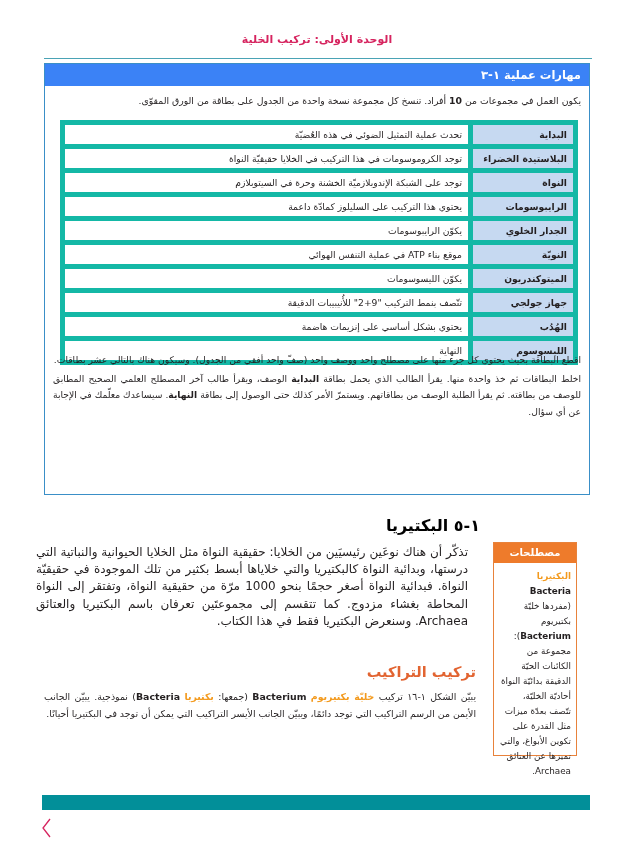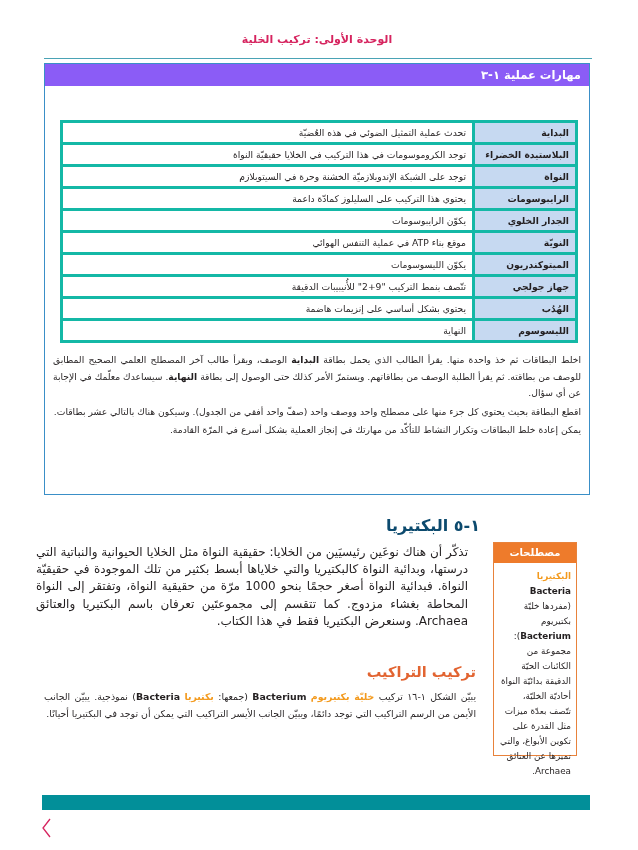--- a/index.html
+++ b/index.html
@@ -12,47 +12,47 @@
     font-size:11px; font-weight:bold; color:#d6245f; text-align:center;
   }
   .header-line {
     position:absolute; left:44px; top:58px; width:548px; height:1px; background:#4aa3b5;
   }
   .skills-box {
     position:absolute; left:44px; top:63px; width:546px; height:432px;
     border:1px solid #3a8fc7; box-sizing:border-box;
   }
   .skills-head {
-    background:#8b5cf6; color:#fff; height:22px; line-height:22px;
+    background:#3b82f6; color:#fff; height:22px; line-height:22px;
     font-size:11.5px; font-weight:bold; padding-right:8px;
   }
   .skills-intro {
     font-size:9.3px; padding:8px 8px 0 8px; line-height:14px;
   }
   .skills-intro b { font-weight:bold; }
   table.cards {
     position:absolute; left:15px; top:56px; width:518px;
     border-collapse:collapse; direction:rtl; font-size:9.2px;
   }
   table.cards td {
-    border:3px solid #14b8a6; height:19px; padding:0 6px; vertical-align:middle;
+    border:5px solid #14b8a6; height:19px; padding:0 6px; vertical-align:middle;
   }
   table.cards td.term {
     width:88px; background:#c6d9f1; font-weight:bold;
   }
   .skills-steps {
     position:absolute; left:8px; right:8px; top:288px;
     font-size:9.2px; line-height:16.5px; text-align:justify;
   }
   .skills-steps p { margin:0 0 2px 0; }
   .skills-steps b { font-weight:bold; }
 
   .section-title {
     position:absolute; right:158px; top:516px;
-    font-size:16px; font-weight:bold; color:#0c4a6e;
+    font-size:16px; font-weight:bold; color:#000000;
   }
   .section-body {
     position:absolute; left:36px; width:432px; top:544px;
     font-size:12px; line-height:17.2px; text-align:justify;
   }
   .sub-title {
     position:absolute; right:162px; top:664px;
     font-size:14.5px; font-weight:bold; color:#e26431;
   }
   .sub-body {
@@ -87,20 +87,25 @@
   }
 </style>
 </head>
 <body>
 
 <div class="header-title">الوحدة الأولى: تركيب الخلية</div>
 <div class="header-line"></div>
 
 <div class="skills-box">
   <div class="skills-head">مهارات عملية ١-٣</div>
+  <div class="skills-intro">
+    <span>يكون العمل في مجموعات من</span>
+    <b>10</b>
+    <span>أفراد. تنسخ كل مجموعة نسخة واحدة من الجدول على بطاقة من الورق المقوّى.</span>
+  </div>
 
   <table class="cards">
     <tbody id="cards-body">
         <tr>
           <td class="term">البداية</td>
           <td>تحدث عملية التمثيل الضوئي في هذه العُضيّة</td>
         </tr>
         <tr>
           <td class="term">البلاستيدة الخضراء</td>
           <td>توجد الكروموسومات في هذا التركيب في الخلايا حقيقيّة النواة</td>
@@ -134,28 +139,27 @@
           <td>يحتوي بشكل أساسي على إنزيمات هاضمة</td>
         </tr>
         <tr>
           <td class="term">الليسوسوم</td>
           <td>النهاية</td>
         </tr>
       </tbody>
   </table>
 
   <div class="skills-steps">
+    <p>اقطع البطاقة بحيث يحتوي كل جزء منها على مصطلح واحد ووصف واحد (صفّ واحد أفقي من الجدول). وسيكون هناك بالتالي عشر بطاقات.</p>
     <p>
       <span>اخلط البطاقات ثم خذ واحدة منها. يقرأ الطالب الذي يحمل بطاقة</span>
       <b>البداية</b>
       <span>الوصف، ويقرأ طالب آخر المصطلح العلمي الصحيح المطابق للوصف من بطاقته. ثم يقرأ الطلبة الوصف من بطاقاتهم. ويستمرّ الأمر كذلك حتى الوصول إلى بطاقة</span>
       <b>النهاية</b><span>. سيساعدك معلّمك في الإجابة عن أي سؤال.</span>
     </p>
-    <p>اقطع البطاقة بحيث يحتوي كل جزء منها على مصطلح واحد ووصف واحد (صفّ واحد أفقي من الجدول). وسيكون هناك بالتالي عشر بطاقات.</p>
-    <p>يمكن إعادة خلط البطاقات وتكرار النشاط للتأكّد من مهارتك في إنجاز العملية بشكل أسرع في المرّة القادمة.</p>
   </div>
 </div>
 
 <div class="section-title">١-٥ البكتيريا</div>
 <div class="section-body">تذكّر أن هناك نوعَين رئيسيَين من الخلايا: حقيقية النواة مثل الخلايا الحيوانية والنباتية التي درستها، وبدائية النواة كالبكتيريا والتي خلاياها أبسط بكثير من تلك الموجودة في حقيقيّة النواة. فبدائية النواة أصغر حجمًا بنحو 1000 مرّة من حقيقية النواة، وتفتقر إلى النواة المحاطة بغشاء مزدوج. كما تتقسم إلى مجموعتَين تعرفان باسم البكتيريا والعتائق Archaea. وسنعرض البكتيريا فقط في هذا الكتاب.</div>
 
 <div class="sub-title">تركيب التراكيب</div>
 <div class="sub-body">
   <span>يبيّن الشكل ١-١٦ تركيب</span>
   <span class="hl">خليّة بكتيريوم</span>

